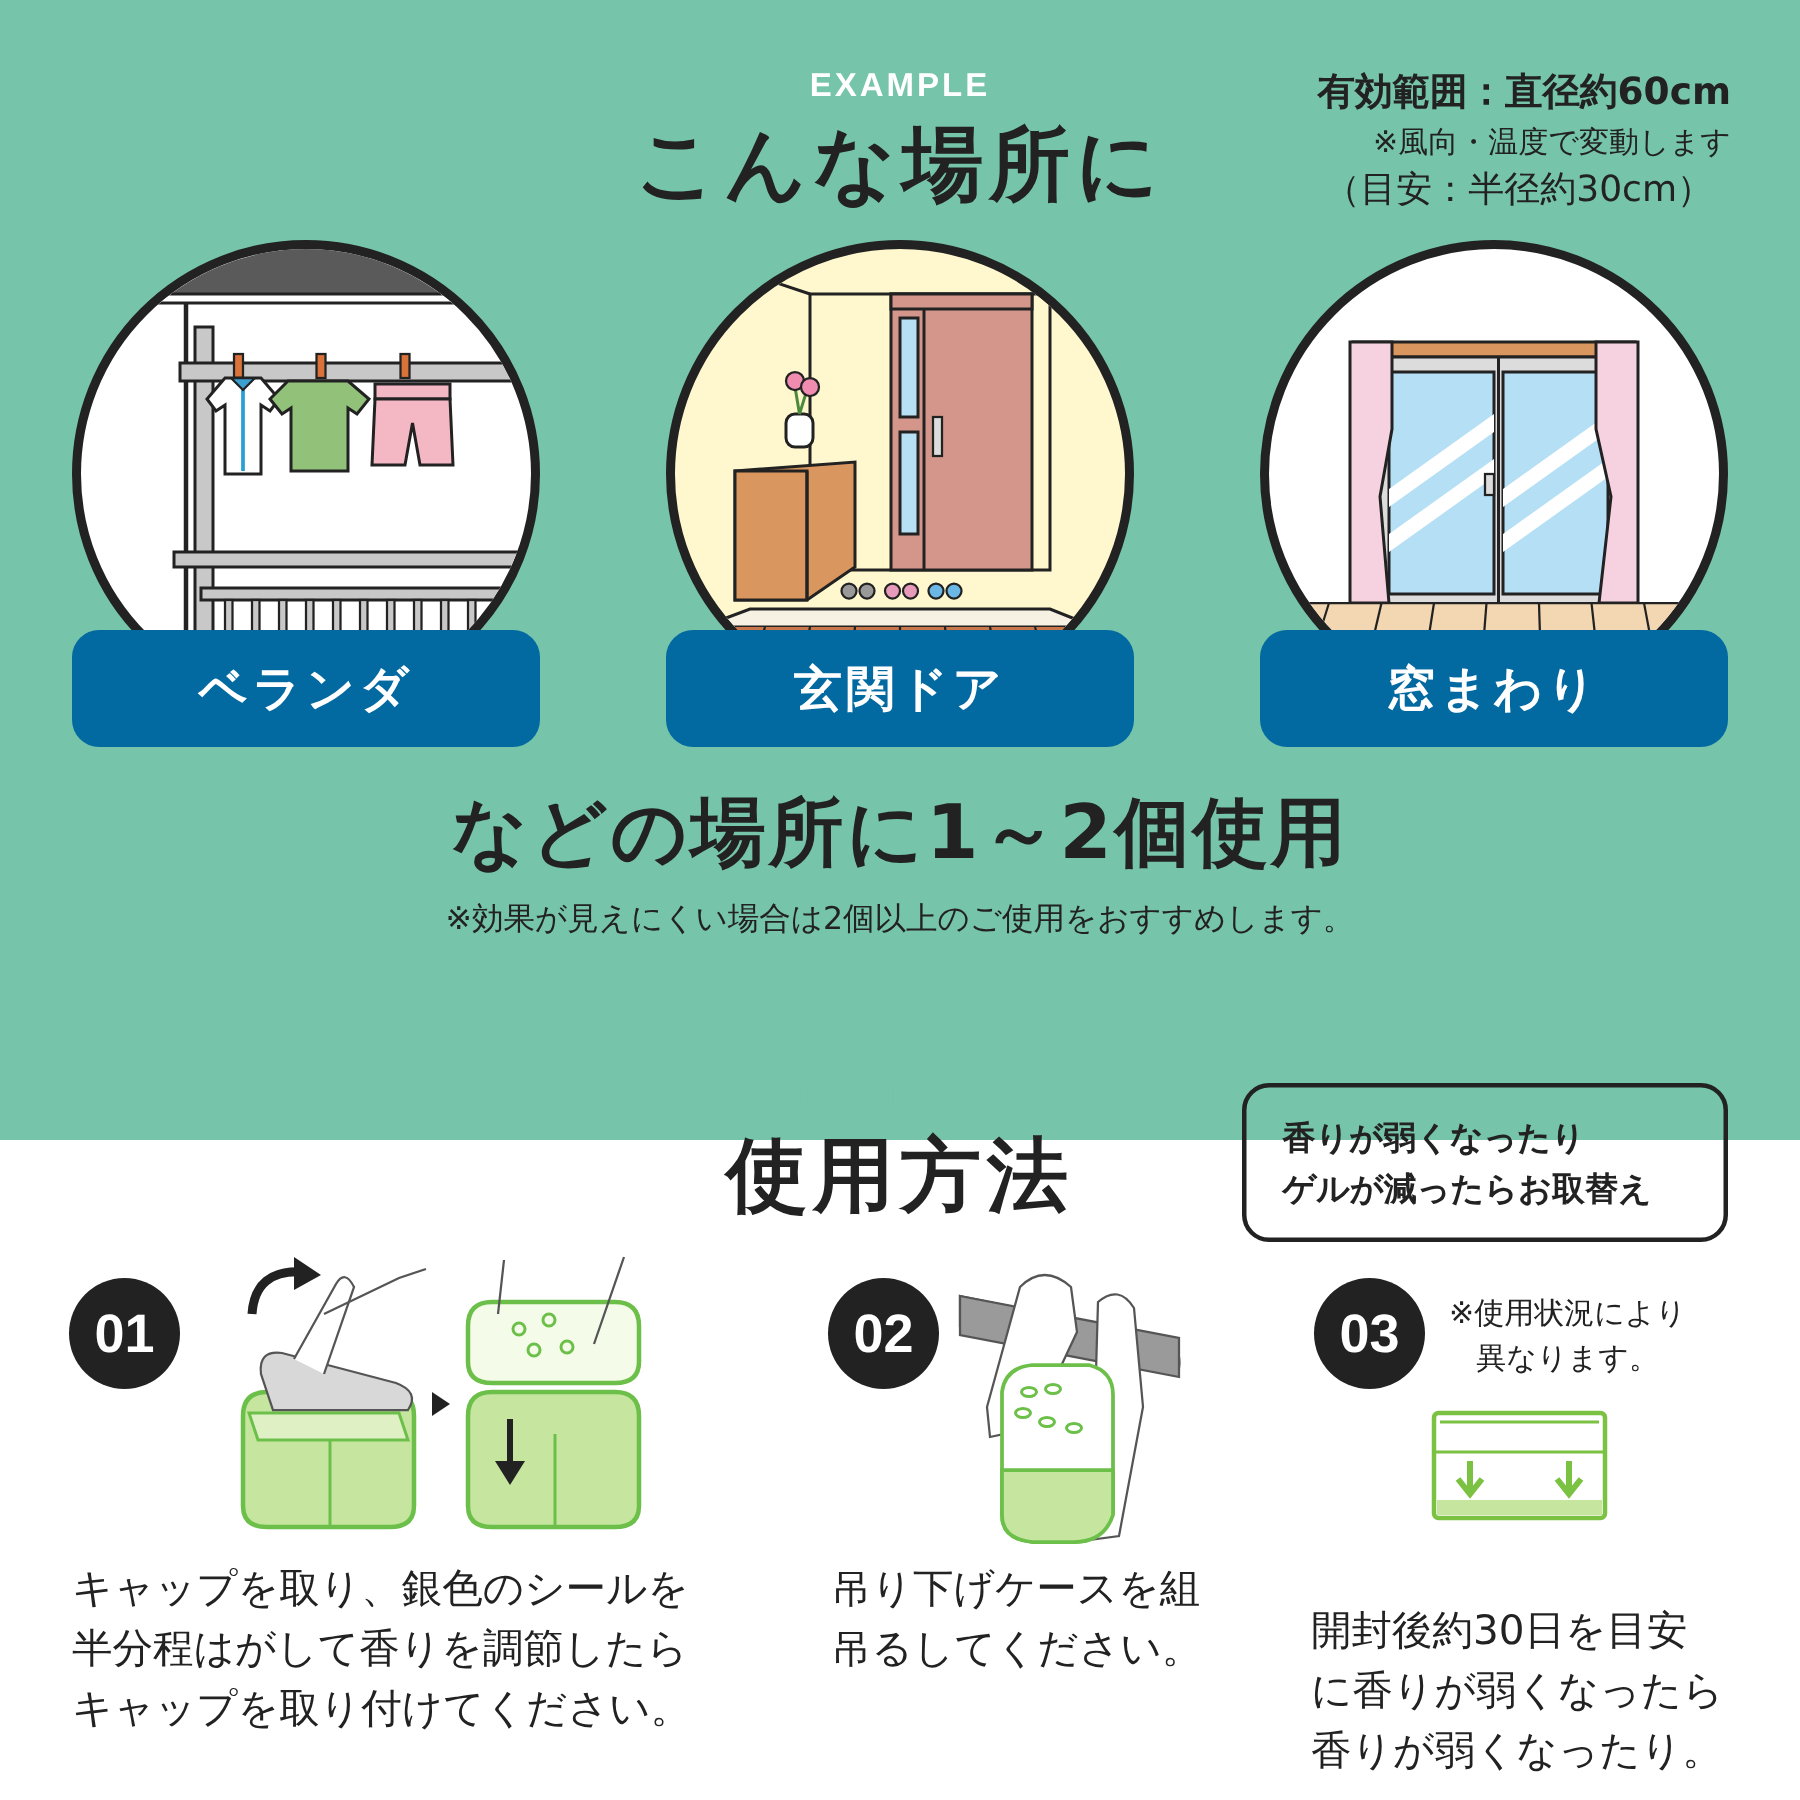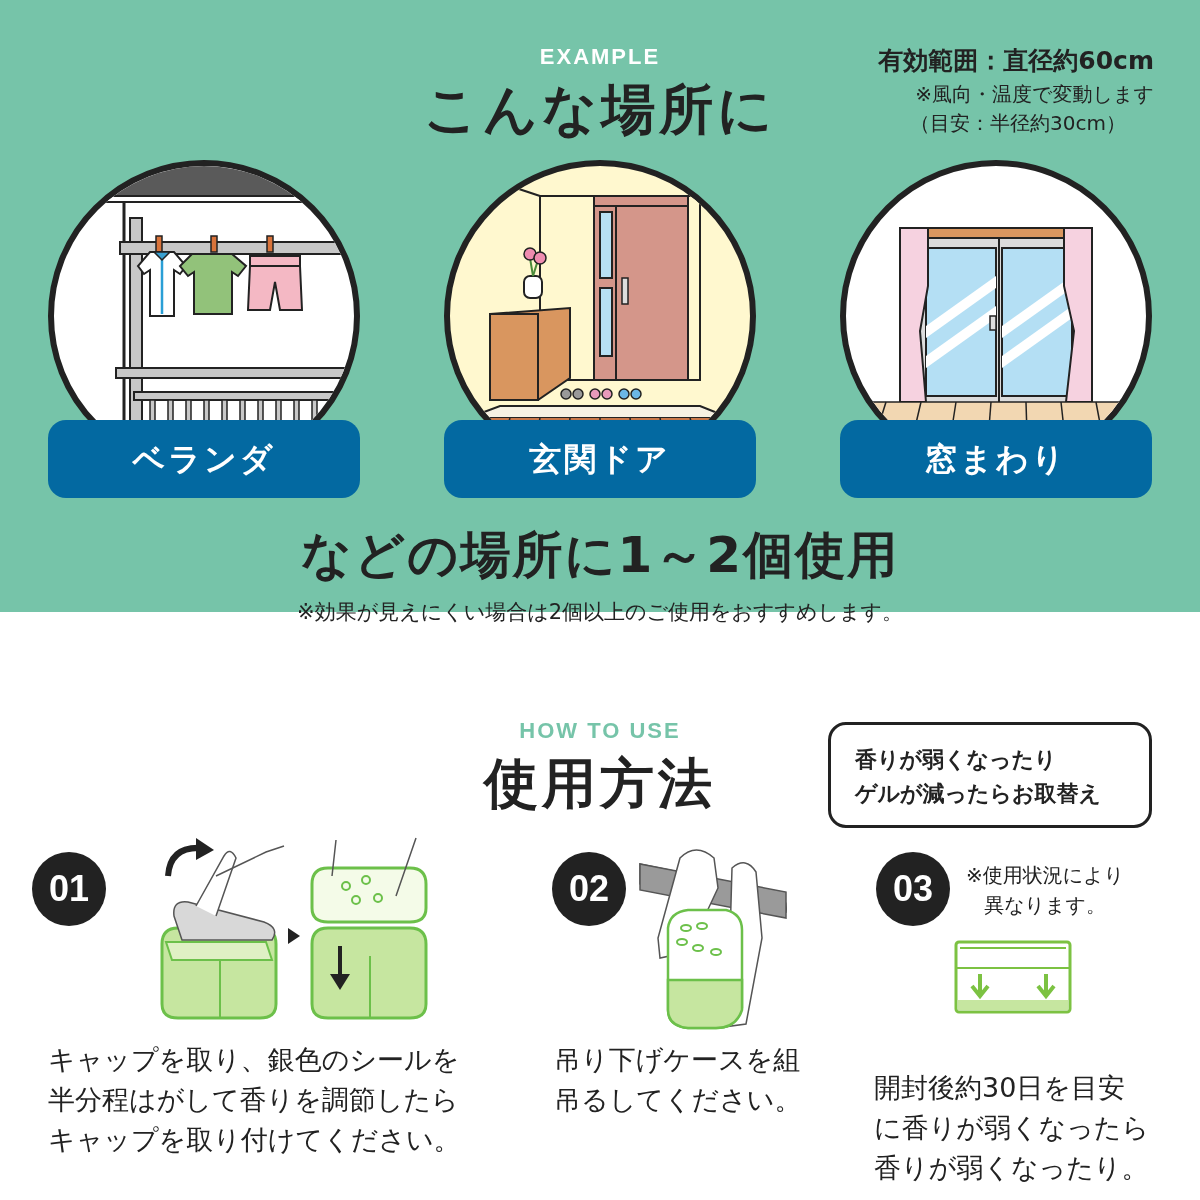--- a/index.html
+++ b/index.html
@@ -1,27 +1,27 @@
 <!DOCTYPE html>
 <html><head>
 <meta charset="utf-8">
 <style>
   * { box-sizing: border-box; margin: 0; padding: 0; }
   html, body { width: 1200px; height: 1200px; overflow: hidden; background: #ffffff; }
   body { font-family: "DejaVu Sans", sans-serif; color: #222; position: relative; }
 
-  .top { position: absolute; left: 0; top: 0; width: 1200px; height: 612px; background: #76c4a9; }
+  .top { position: absolute; left: 0; top: 0; width: 1200px; height: 760px; background: #76c4a9; }
   .eyebrow { position: absolute; left: 0; width: 1200px; text-align: center; font-family: "Liberation Sans", sans-serif; font-weight: 700; letter-spacing: 2px; }
   .top .eyebrow { top: 44px; font-size: 22px; color: #ffffff; }
   .top .title { position: absolute; top: 74px; left: 0; width: 1200px; text-align: center; font-size: 54px; font-weight: 700; color: #222; letter-spacing: 4px; }
 
   .range { position: absolute; right: 46px; top: 44px; text-align: right; }
   .range .r1 { font-size: 25px; font-weight: 700; color: #222; }
   .range .r2 { font-size: 20px; color: #222; margin-top: 4px; }
-  .range .r3 { font-size: 20px; color: #222; margin-top: 2px; margin-right: 28px; }
+  .range .r3 { font-size: 24px; color: #222; margin-top: 2px; margin-right: 12px; }
 
   .place { position: absolute; top: 160px; width: 312px; height: 340px; }
   .place .circle { position: absolute; left: 0; top: 0; width: 312px; height: 312px; border-radius: 50%; border: 6px solid #222; overflow: hidden; background: #fff; }
   .place .label { position: absolute; left: 0; top: 260px; width: 312px; height: 78px; background: #0369a1; border-radius: 18px; color: #fff; font-size: 32px; font-weight: 700; text-align: center; line-height: 78px; letter-spacing: 3px; }
 
   .usage { position: absolute; top: 522px; left: 0; width: 1200px; text-align: center; font-size: 50px; font-weight: 700; color: #222; letter-spacing: 2px; }
   .usage-note { position: absolute; top: 598px; left: 0; width: 1200px; text-align: center; font-size: 21px; color: #222; }
 
   .bottom .eyebrow { top: 718px; font-size: 22px; color: #76c4a9; }
   .bottom .title { position: absolute; top: 748px; left: 0; width: 1200px; text-align: center; font-size: 54px; font-weight: 700; color: #222; letter-spacing: 4px; }
@@ -162,21 +162,21 @@
 
 <section class="bottom">
   <div class="eyebrow">HOW TO USE</div>
   <h2 class="title">使用方法</h2>
 
   <div class="notice">
     <div>香りが弱くなったり</div>
     <div>ゲルが減ったらお取替え</div>
   </div>
 
-  <div class="step-num" style="left:32px; top:852px;">01</div>
+  <div class="step-num" style="left:46px; top:852px;">01</div>
   <div style="position:absolute; left:156px; top:836px;">
     <svg width="300" height="190" viewBox="0 0 300 190">
       <path d="M12 40 Q14 10 46 12" fill="none" stroke="#222" stroke-width="6"></path>
       <polygon points="40,2 58,14 40,24" fill="#222"></polygon>
       <path d="M6 108 Q6 92 22 92 L104 92 Q120 92 120 108 L120 168 Q120 182 104 182 L22 182 Q6 182 6 168 Z" fill="#c6e6a0" stroke="#6cc04a" stroke-width="3"></path>
       <line x1="64" y1="120" x2="64" y2="182" stroke="#6cc04a" stroke-width="2"></line>
       <path d="M10 106 L110 106 L116 124 L16 124 Z" fill="#dff0c4" stroke="#6cc04a" stroke-width="2"></path>
       <path d="M18 80 Q16 64 32 66 L108 86 Q124 92 116 104 L26 104 Z" fill="#d8d8d8" stroke="#555" stroke-width="1.5"></path>
       <path d="M40 70 L68 20 Q74 10 80 22 L60 80" fill="#fff" stroke="#555" stroke-width="1.5"></path>
       <path d="M60 40 L110 16 L128 10" fill="none" stroke="#555" stroke-width="1.5"></path>

